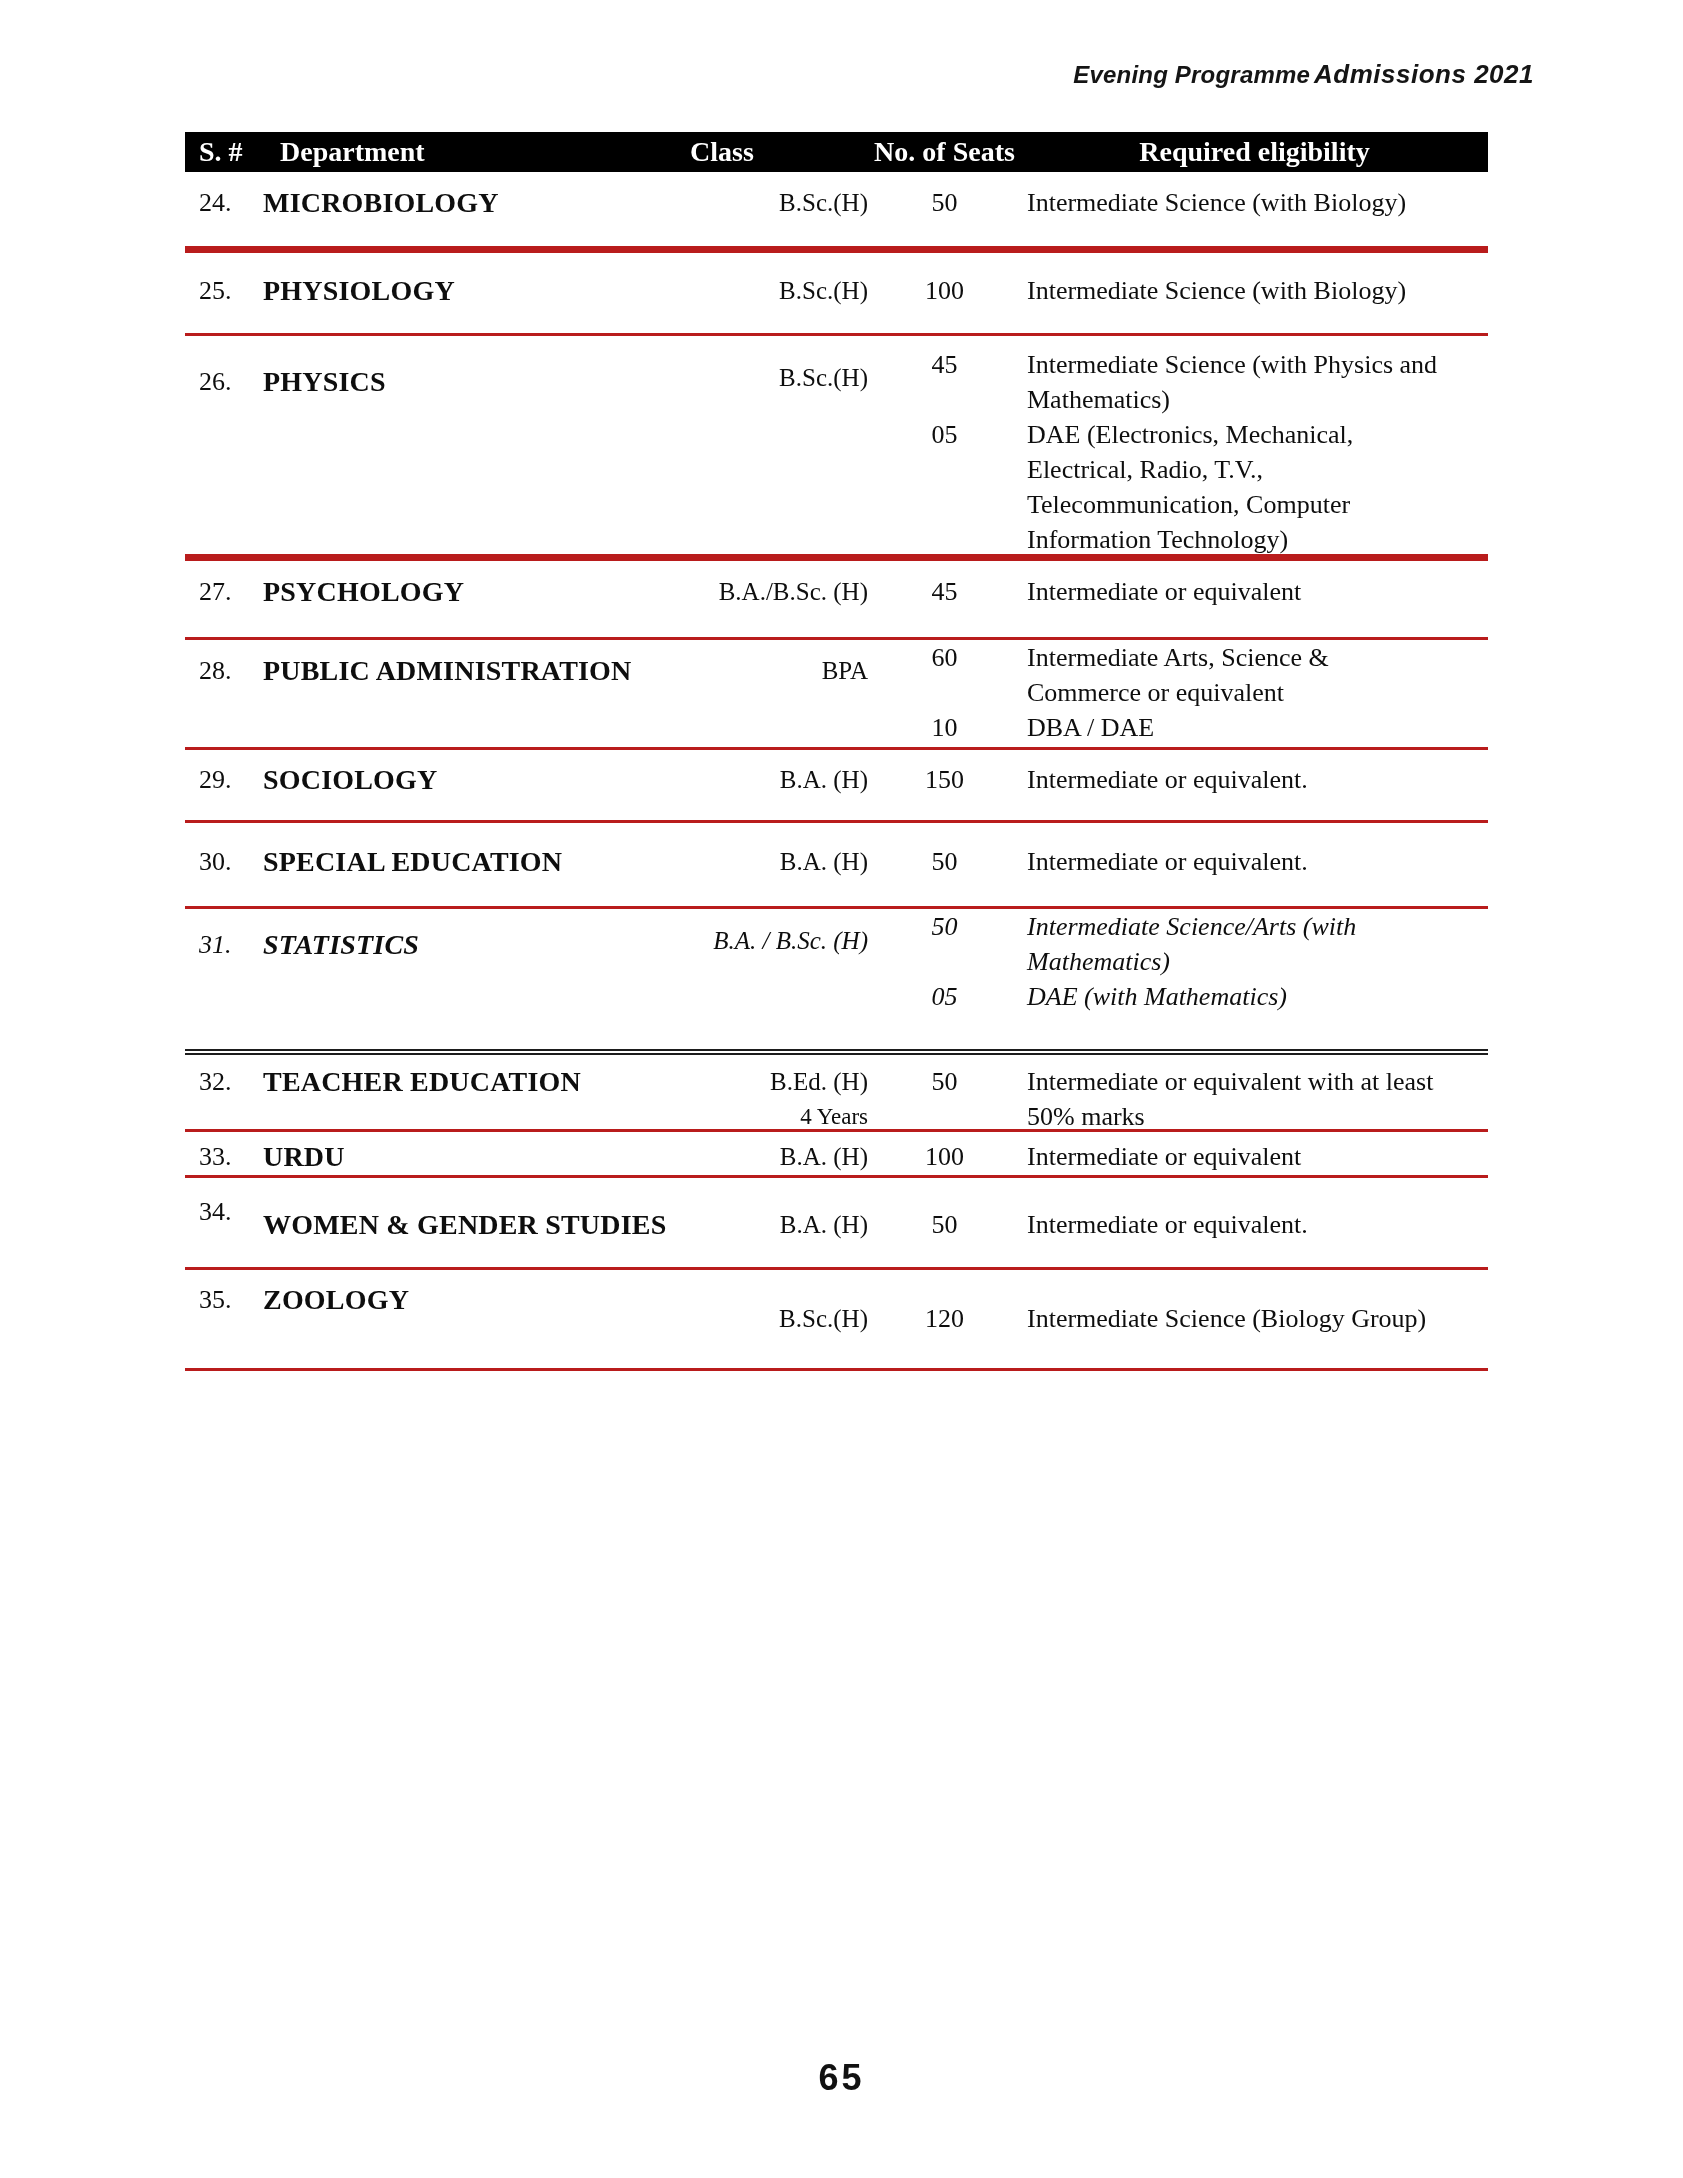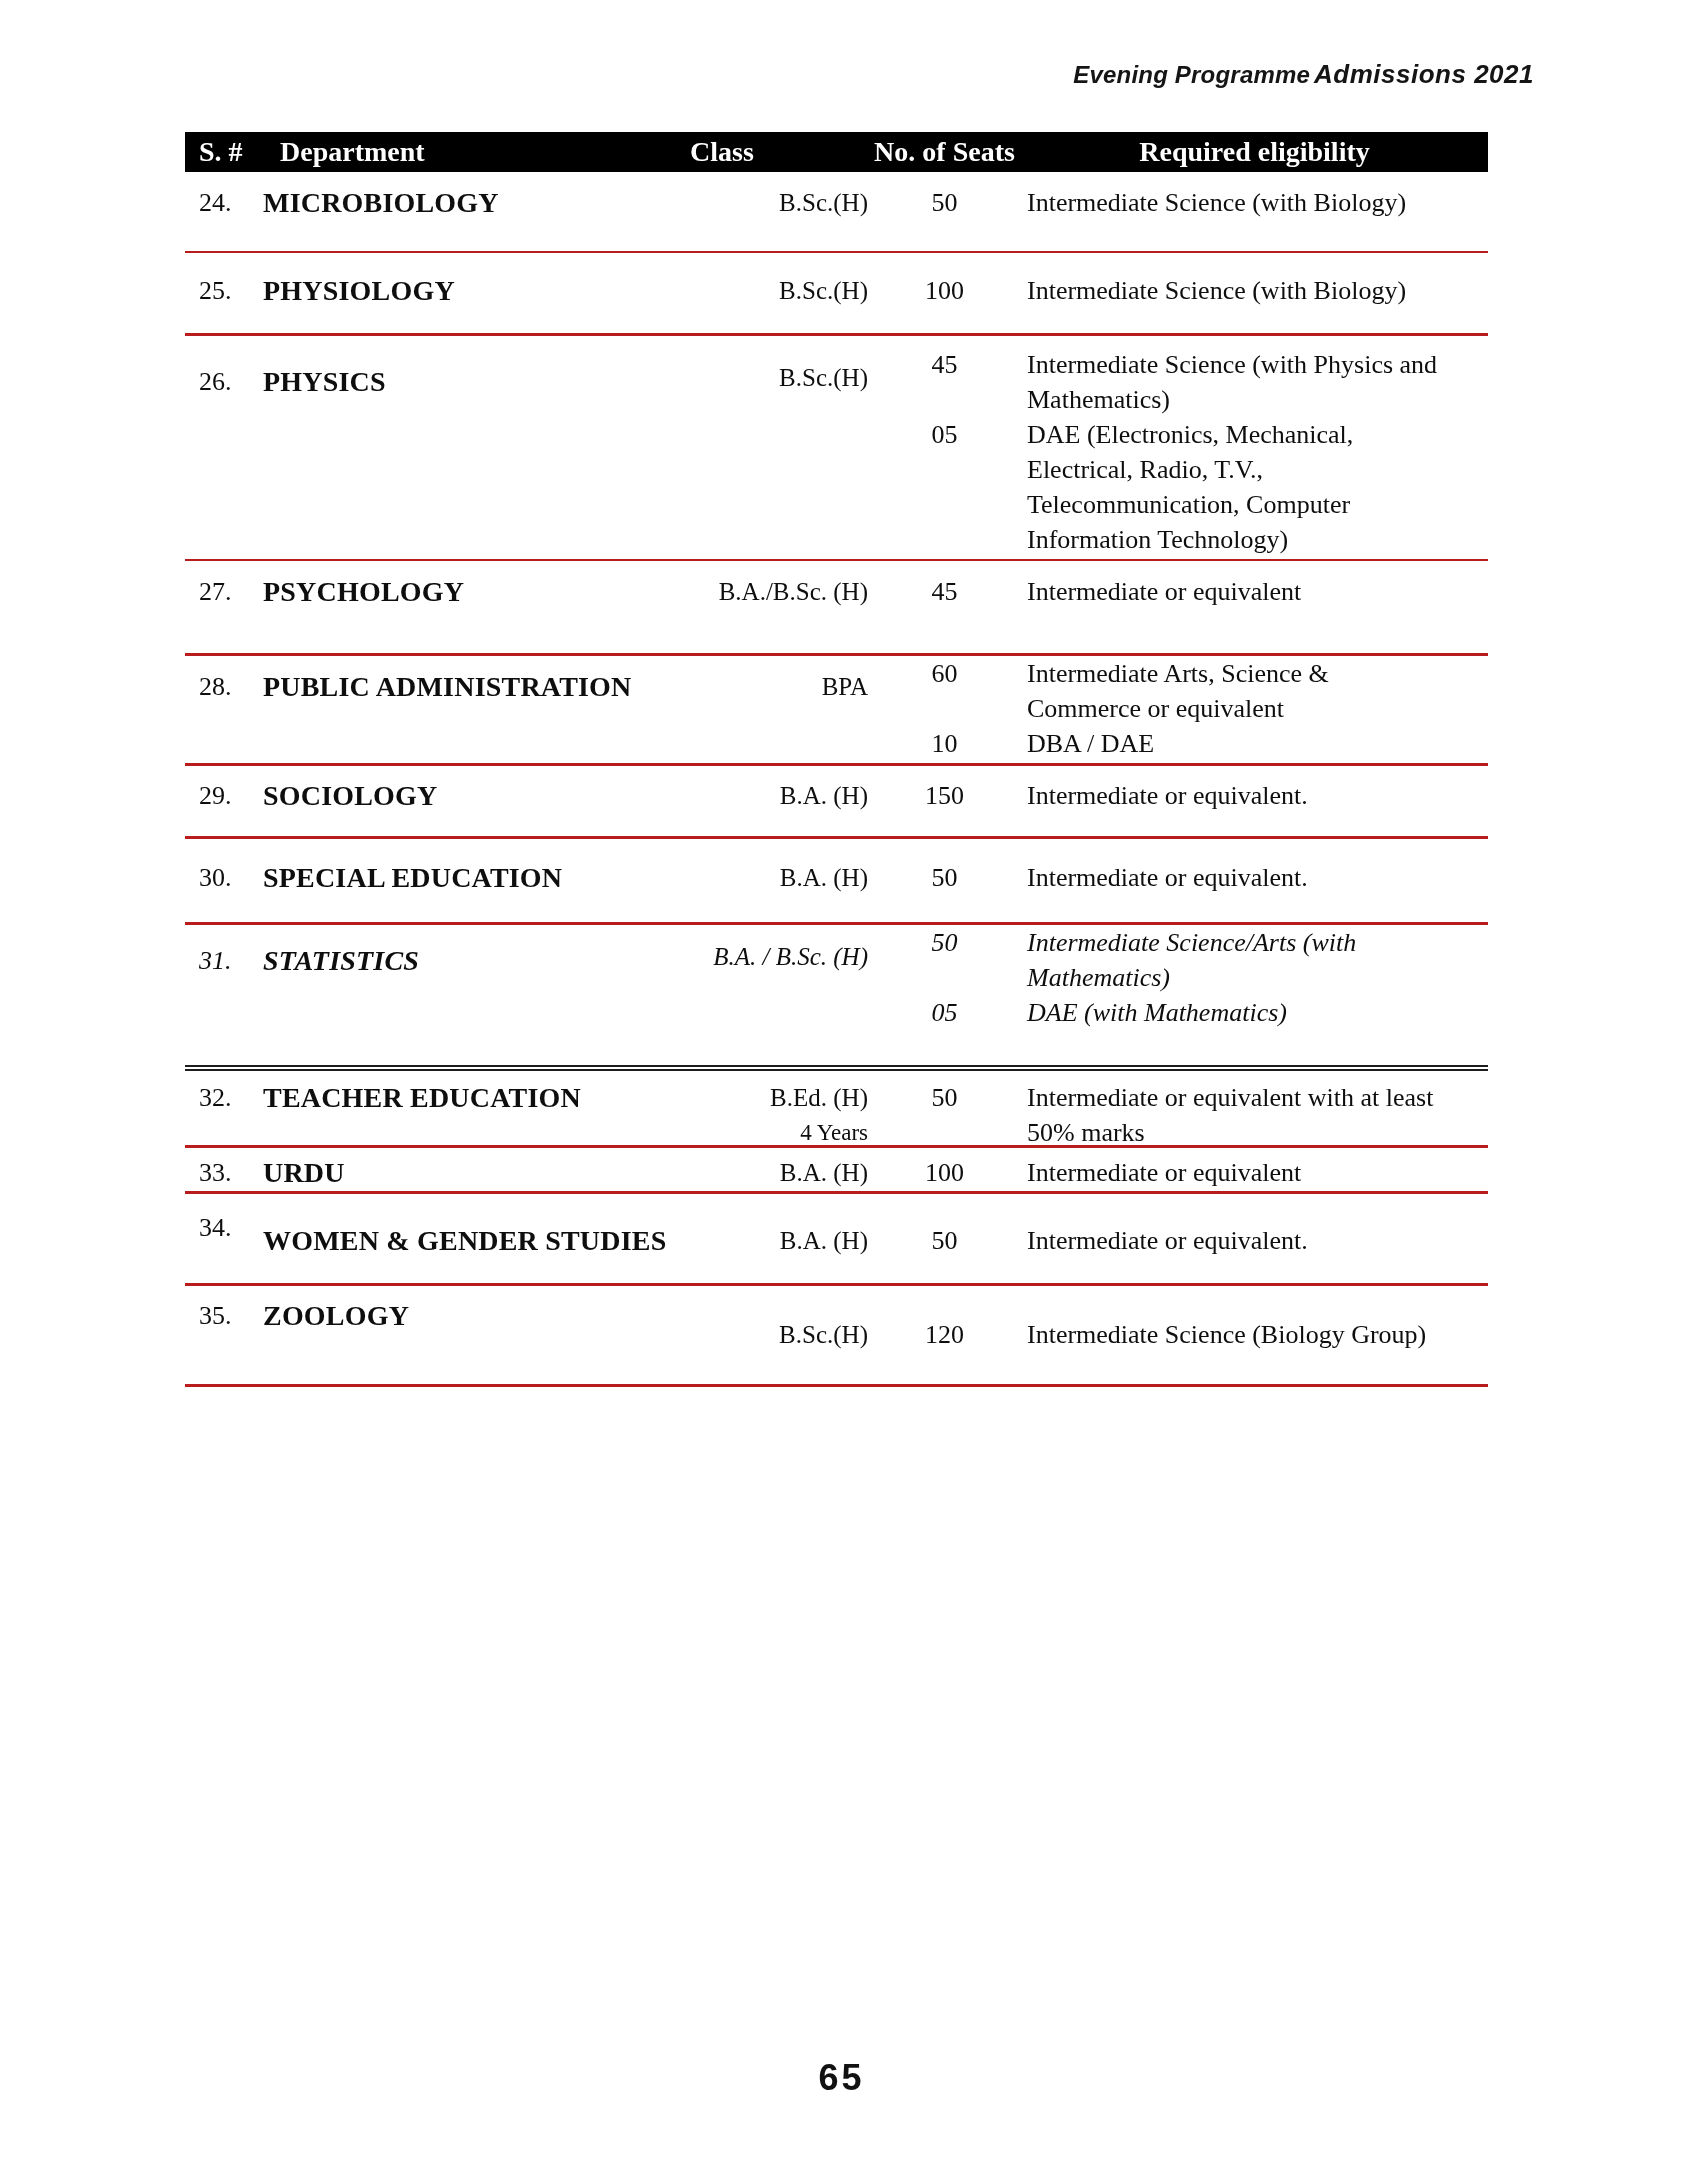--- a/index.html
+++ b/index.html
@@ -29,21 +29,21 @@
   .thead > div { white-space:nowrap; }
   .h-sn   { padding-left:14px; }
   .h-dept { padding-left:26px; }
   .h-cls  { }
   .h-seats{ text-align:center; }
   .h-elig { text-align:center; }
 
   
   .row {
     display:grid; grid-template-columns:69px 436px 178px 1fr;
-    box-sizing:border-box; border-bottom:2px solid #b91c1c;
+    box-sizing:border-box; border-bottom:7px solid #b91c1c;
     font-size:26px; line-height:35px;
   }
   .cell { box-sizing:border-box; }
   .sn   { padding-left:14px; }
   .dept { padding-left:9px; font-weight:bold; font-size:28px; letter-spacing:0.2px; }
   .cls  { text-align:right; font-size:25px; white-space:nowrap; }
   .cls .cls-line { display:block; }
   .cls .cls-sub  { display:block; font-size:23px; }
   .blocks { }
   .block { display:flex; align-items:flex-start; }
@@ -51,21 +51,21 @@
   .block .elig  { flex:1; padding-left:6px; padding-right:2px; }
   .w420 { max-width:416px; }
   .w430 { max-width:426px; }
   .w340 { max-width:337px; }
 
   
   .r24 { height:81px; }  .r24 .cell { padding-top:13px; }
   .r25 { height:83px; border-bottom-width:3px; } .r25 .cell { padding-top:20px; }
   .r26 { height:225px; }
   .r26 .sn,.r26 .dept { padding-top:28px; } .r26 .cls { padding-top:24px; } .r26 .blocks { padding-top:11px; }
-  .r27 { height:95px; border-bottom-width:3px; } .r27 .cell { padding-top:13px; }
+  .r27 { height:79px; border-bottom-width:3px; } .r27 .cell { padding-top:13px; }
   .r28 { height:110px; border-bottom-width:3px; }
   .r28 .sn,.r28 .dept,.r28 .cls { padding-top:13px; } .r28 .blocks { padding-top:0; }
   .r29 { height:73px; border-bottom-width:3px; } .r29 .cell { padding-top:12px; }
   .r30 { height:86px; border-bottom-width:3px; } .r30 .cell { padding-top:21px; }
   .r31 { height:146px; border-bottom:6px double #1d1d1d;font-style:italic; }
   .r31 .sn,.r31 .dept { padding-top:18px; } .r31 .cls { padding-top:14px; } .r31 .blocks { padding-top:0; }
   .r32 { height:77px; border-bottom-width:3px; } .r32 .cell { padding-top:9px; }
   .r32 .cls { padding-left:79px; }
   .r33 { height:46px; border-bottom-width:3px; } .r33 .cell { padding-top:7px; }
   .r34 { height:92px; border-bottom-width:3px; }

